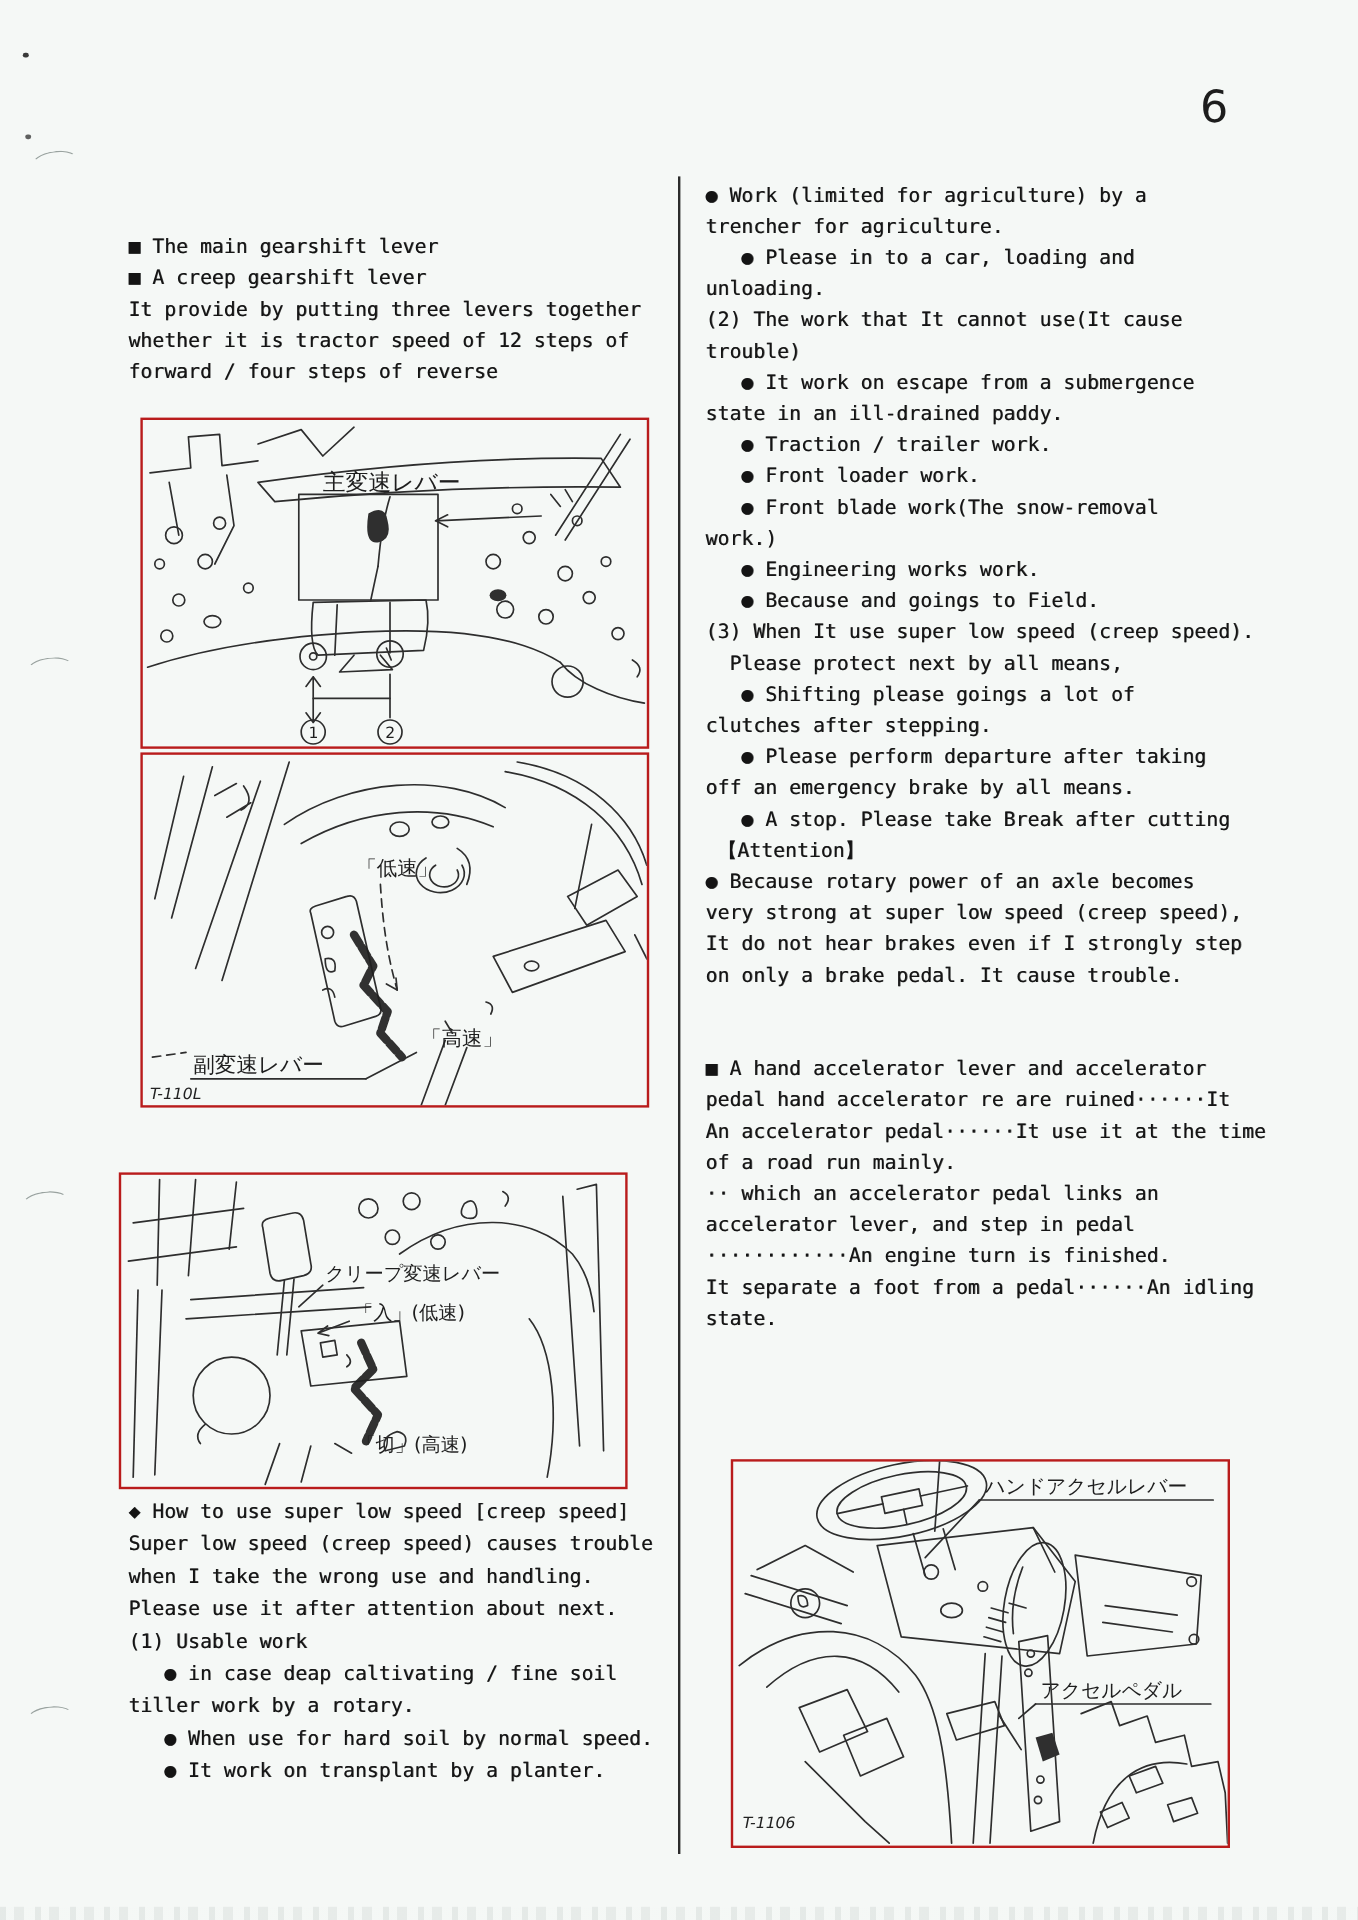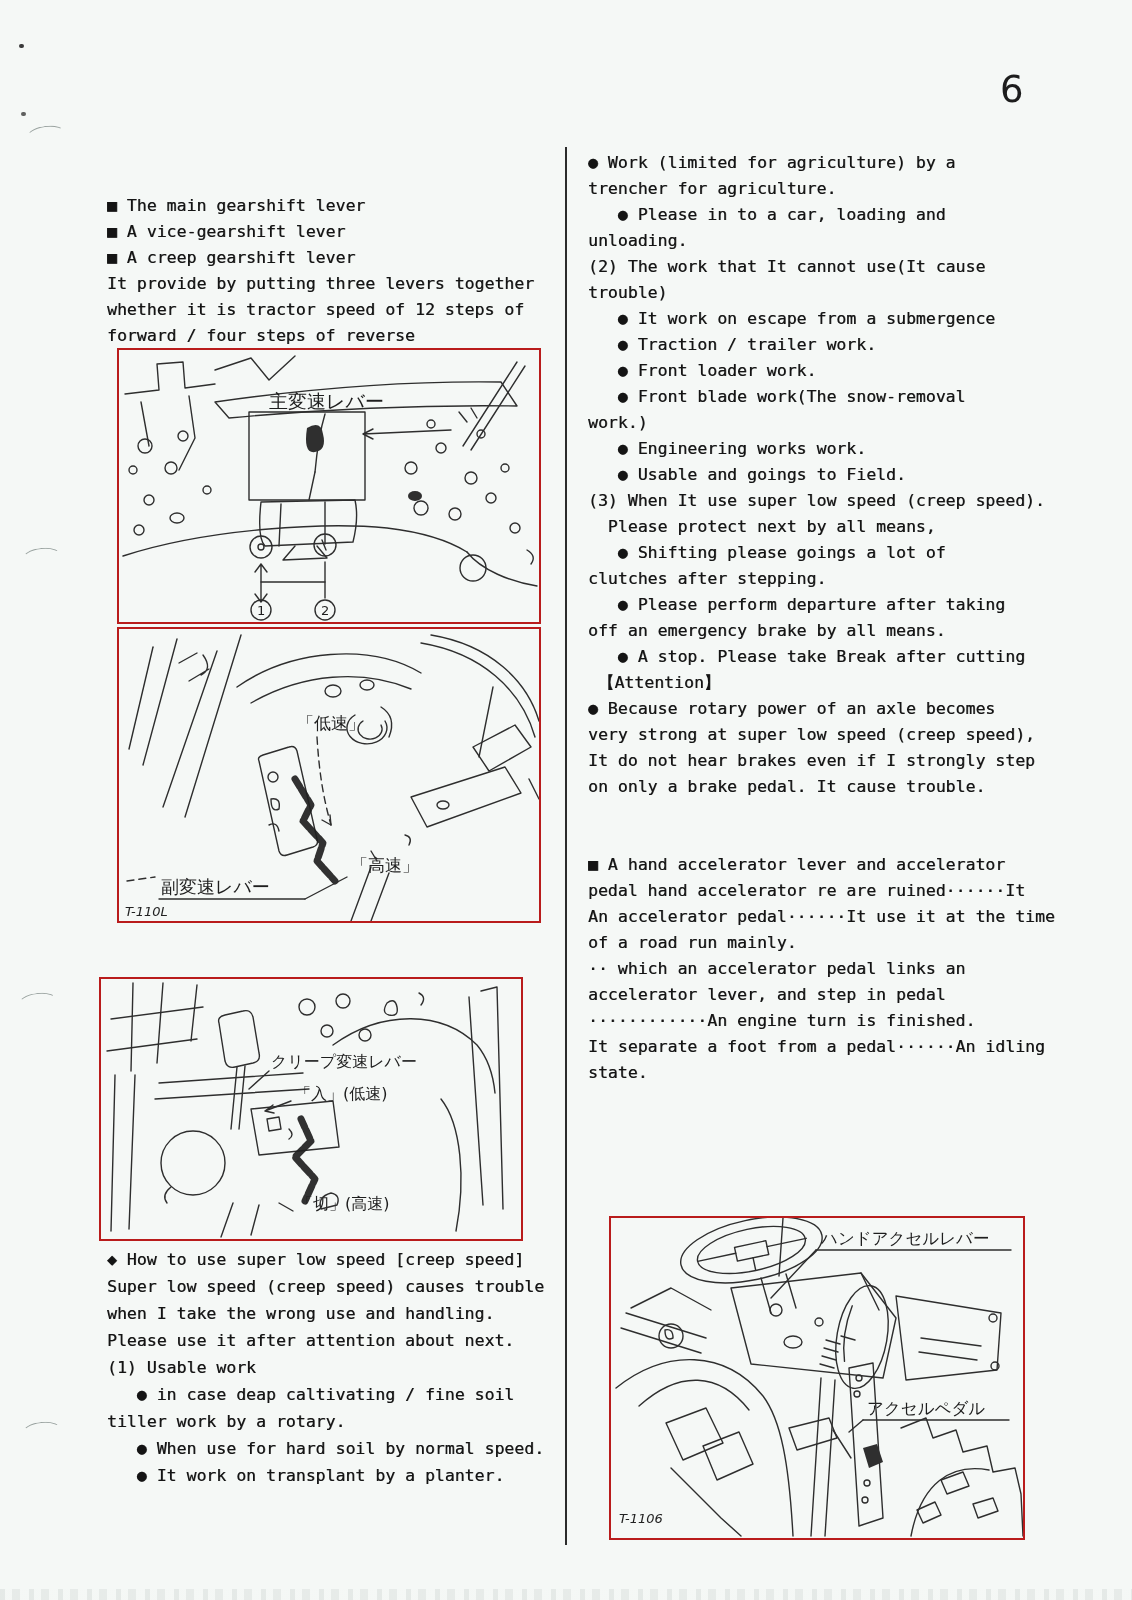--- a/index.html
+++ b/index.html
@@ -55,21 +55,20 @@
 <div class="arc" style="left:18px;top:993px;transform:rotate(-7deg);"></div>
 <div class="arc" style="left:22px;top:1422px;transform:rotate(-6deg);"></div>
 <div class="bottom-noise"></div>
 
 <div class="page-number">6</div>
 
 <div class="divider"></div>
 
 <div class="col" style="left:107px;top:150px;margin-top:43px;">
   <div class="ln">■ The main gearshift lever</div>
-  <div class="ln">■ A vice-gearshift lever</div>
   <div class="ln">■ A creep gearshift lever</div>
   <div class="ln">It provide by putting three levers together</div>
   <div class="ln">whether it is tractor speed of 12 steps of</div>
   <div class="ln">forward / four steps of reverse</div>
 </div>
 
 <div class="fig" style="left:117px;top:348px;width:420px;height:272px;">
   <svg viewBox="0 0 420 272">
     <path class="sk" d="M6 44 L40 40 L38 14 L64 12 L66 38 L96 34"></path>
     <path class="sk" d="M22 52 L30 96"></path>
@@ -214,26 +213,27 @@
 </div>
 
 <div class="col" style="left:588px;top:150px;">
   <div class="ln">● Work (limited for agriculture) by a</div>
   <div class="ln">trencher for agriculture.</div>
   <div class="ln">   ● Please in to a car, loading and</div>
   <div class="ln">unloading.</div>
   <div class="ln">(2) The work that It cannot use(It cause</div>
   <div class="ln">trouble)</div>
   <div class="ln">   ● It work on escape from a submergence</div>
+  <div class="ln">state in an ill-drained paddy.</div>
   <div class="ln">   ● Traction / trailer work.</div>
   <div class="ln">   ● Front loader work.</div>
   <div class="ln">   ● Front blade work(The snow-removal</div>
   <div class="ln">work.)</div>
   <div class="ln">   ● Engineering works work.</div>
-  <div class="ln">   ● Usable and goings to Field.</div>
+  <div class="ln">   ● Because and goings to Field.</div>
   <div class="ln">(3) When It use super low speed (creep speed).</div>
   <div class="ln">  Please protect next by all means,</div>
   <div class="ln">   ● Shifting please goings a lot of</div>
   <div class="ln">clutches after stepping.</div>
   <div class="ln">   ● Please perform departure after taking</div>
   <div class="ln">off an emergency brake by all means.</div>
   <div class="ln">   ● A stop. Please take Break after cutting</div>
   <div class="ln"> 【Attention】</div>
   <div class="ln">● Because rotary power of an axle becomes</div>
   <div class="ln">very strong at super low speed (creep speed),</div>

